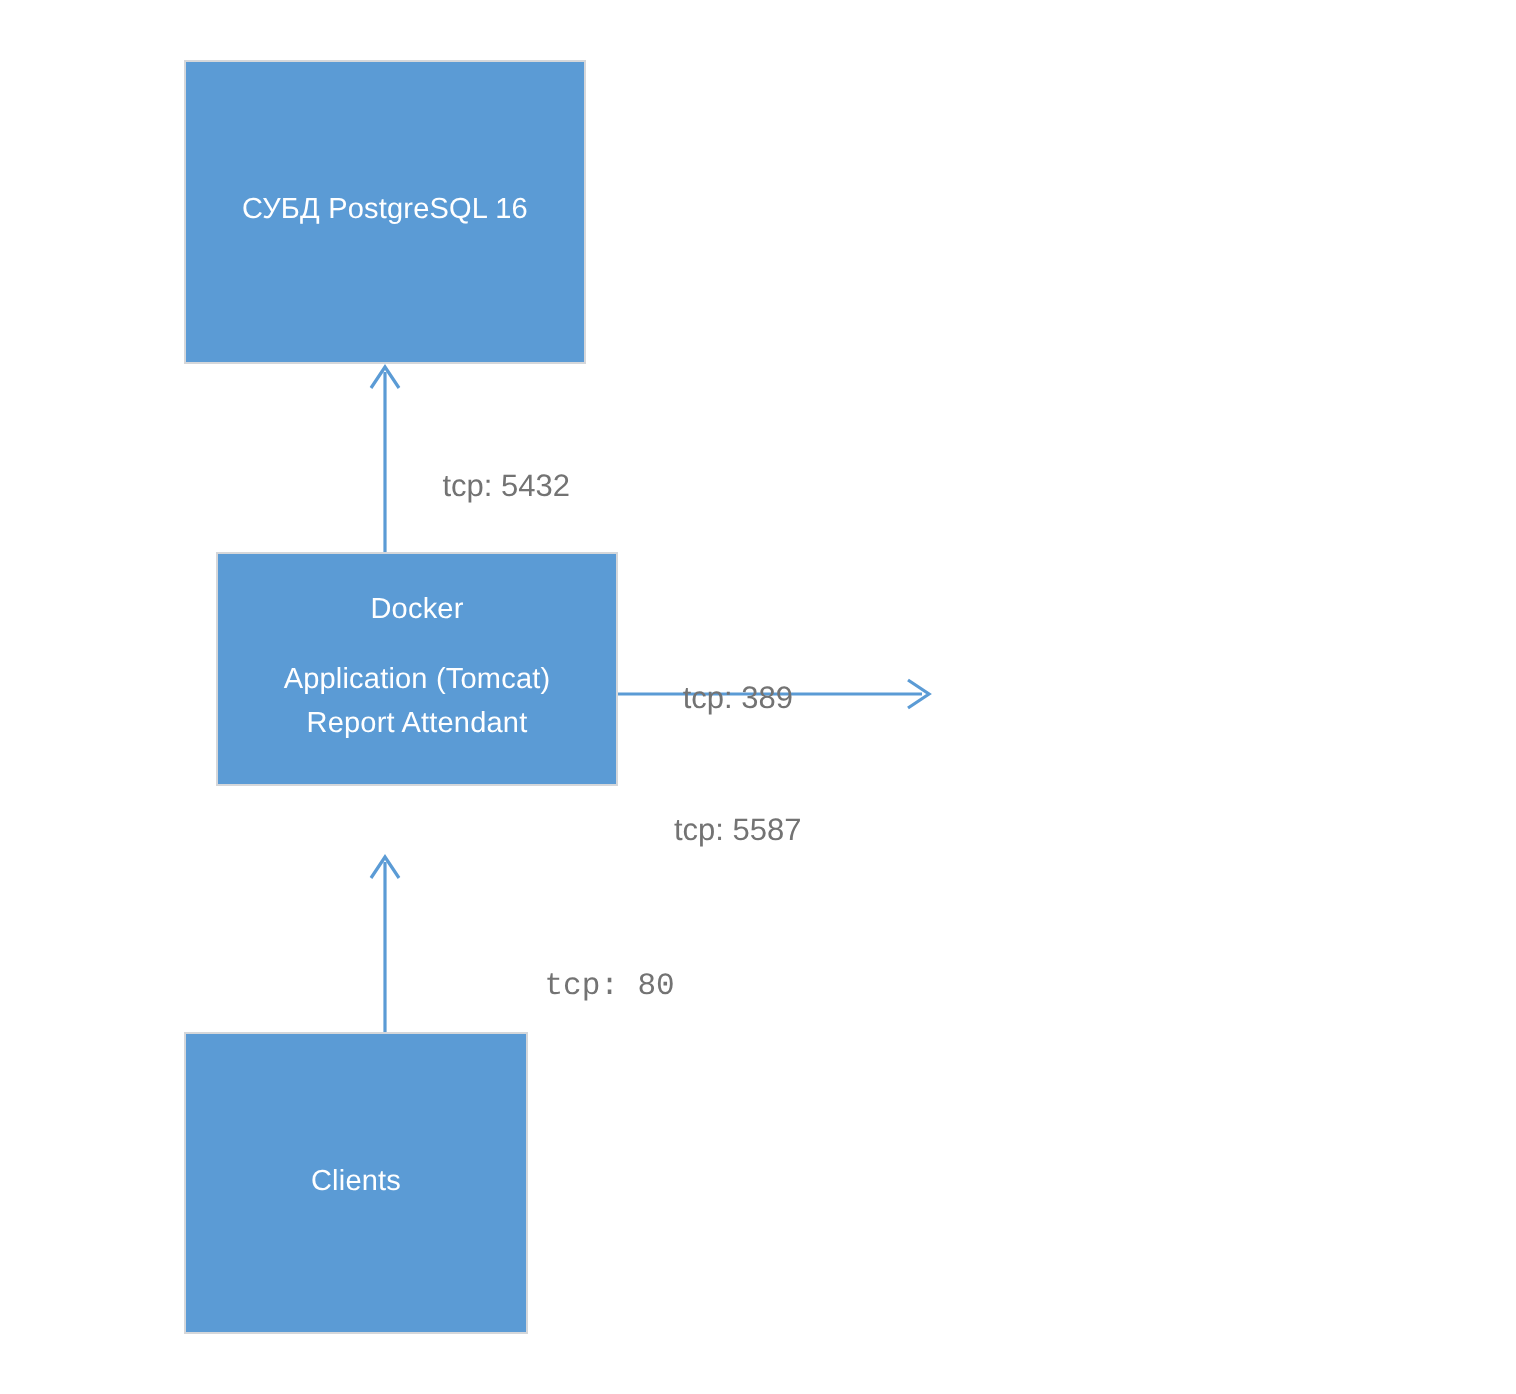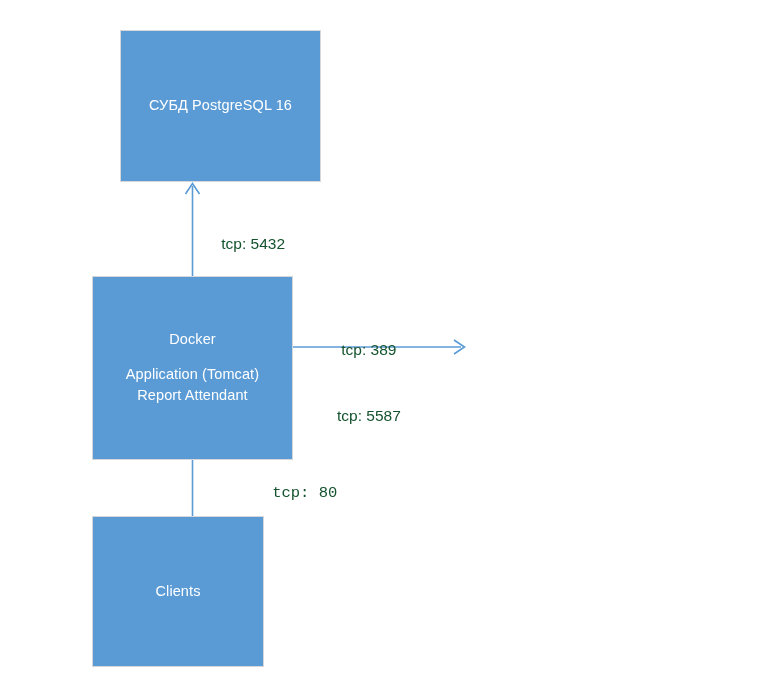--- a/index.html
+++ b/index.html
@@ -47,27 +47,26 @@
   .node-spacer {
     display: block;
     height: 13px;
   }
 
   #node-postgres {
     left: 92px;
     top: 30px;
     width: 201px;
     height: 152px;
-    margin-left: 28px;
   }
   #node-docker {
-    left: 92px;
+    left: 108px;
     top: 276px;
     width: 201px;
-    height: 184px;
+    height: 117px;
     text-align: right;
   }
   #node-ad {
     left: 466px;
     top: 268px;
     width: 201px;
     height: 154px;
   }
   #node-clients {
     left: 92px;
@@ -95,21 +94,21 @@
     stroke: #5b9bd5;
     stroke-width: 1.6;
     fill: none;
     stroke-linecap: butt;
     stroke-linejoin: miter;
   }
 
   
   .edge-label {
     position: absolute;
-    color: #14532d;
+    color: #737373;
     font-size: 15.5px;
     line-height: 1.42;
     white-space: pre;
     user-select: none;
   }
   #label-pg {
     left: 204px;
     top: 211px;
   }
   #label-ad {

